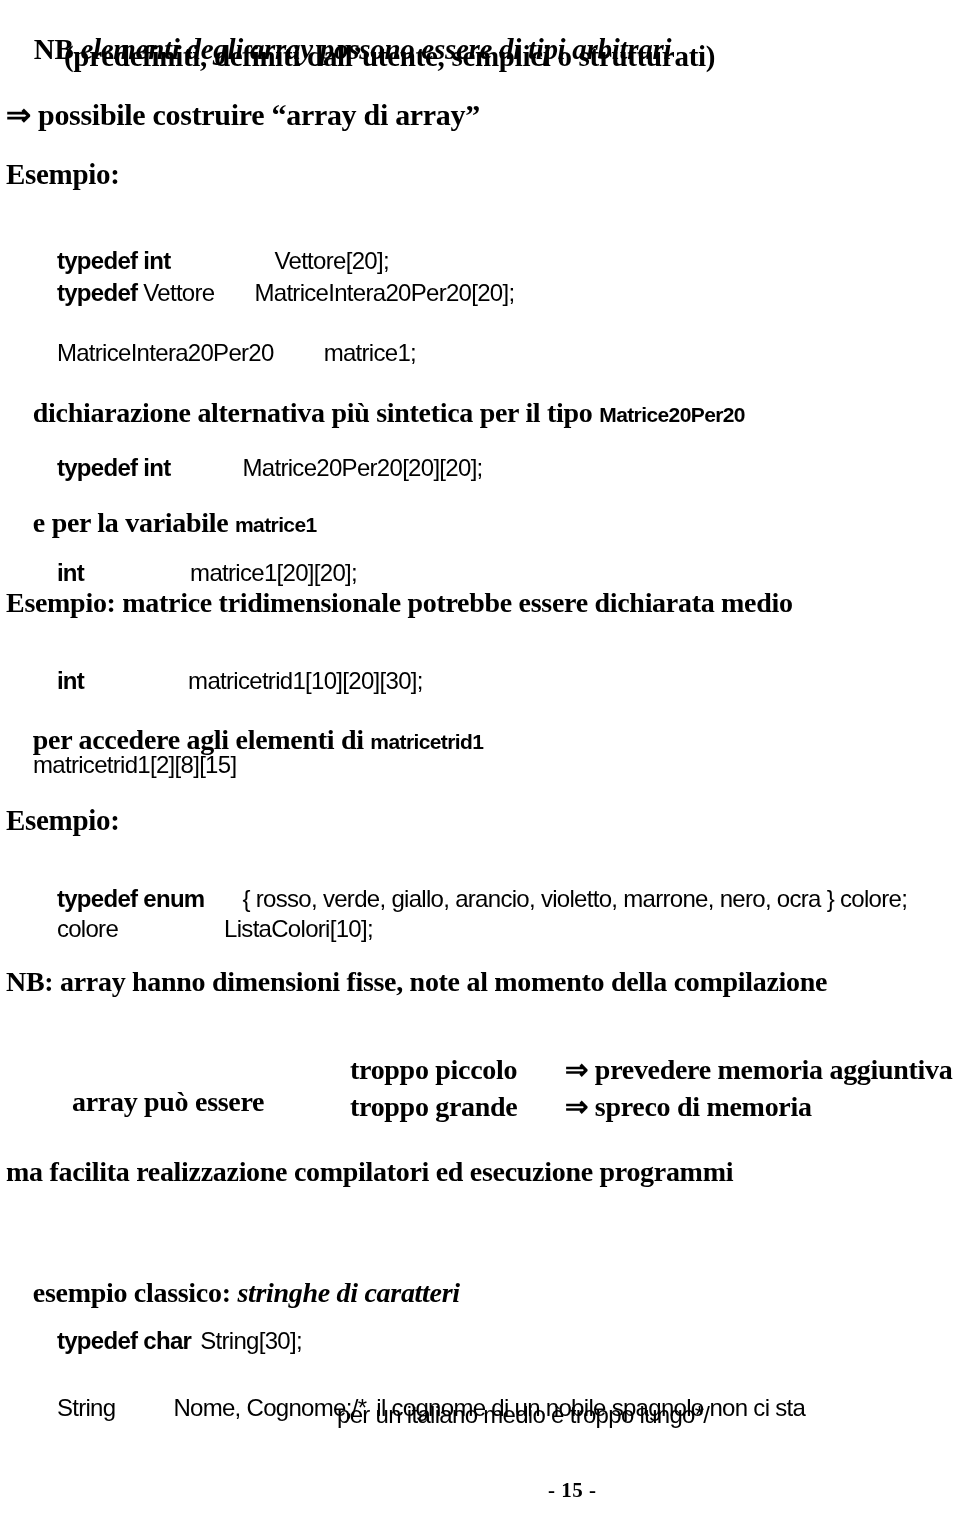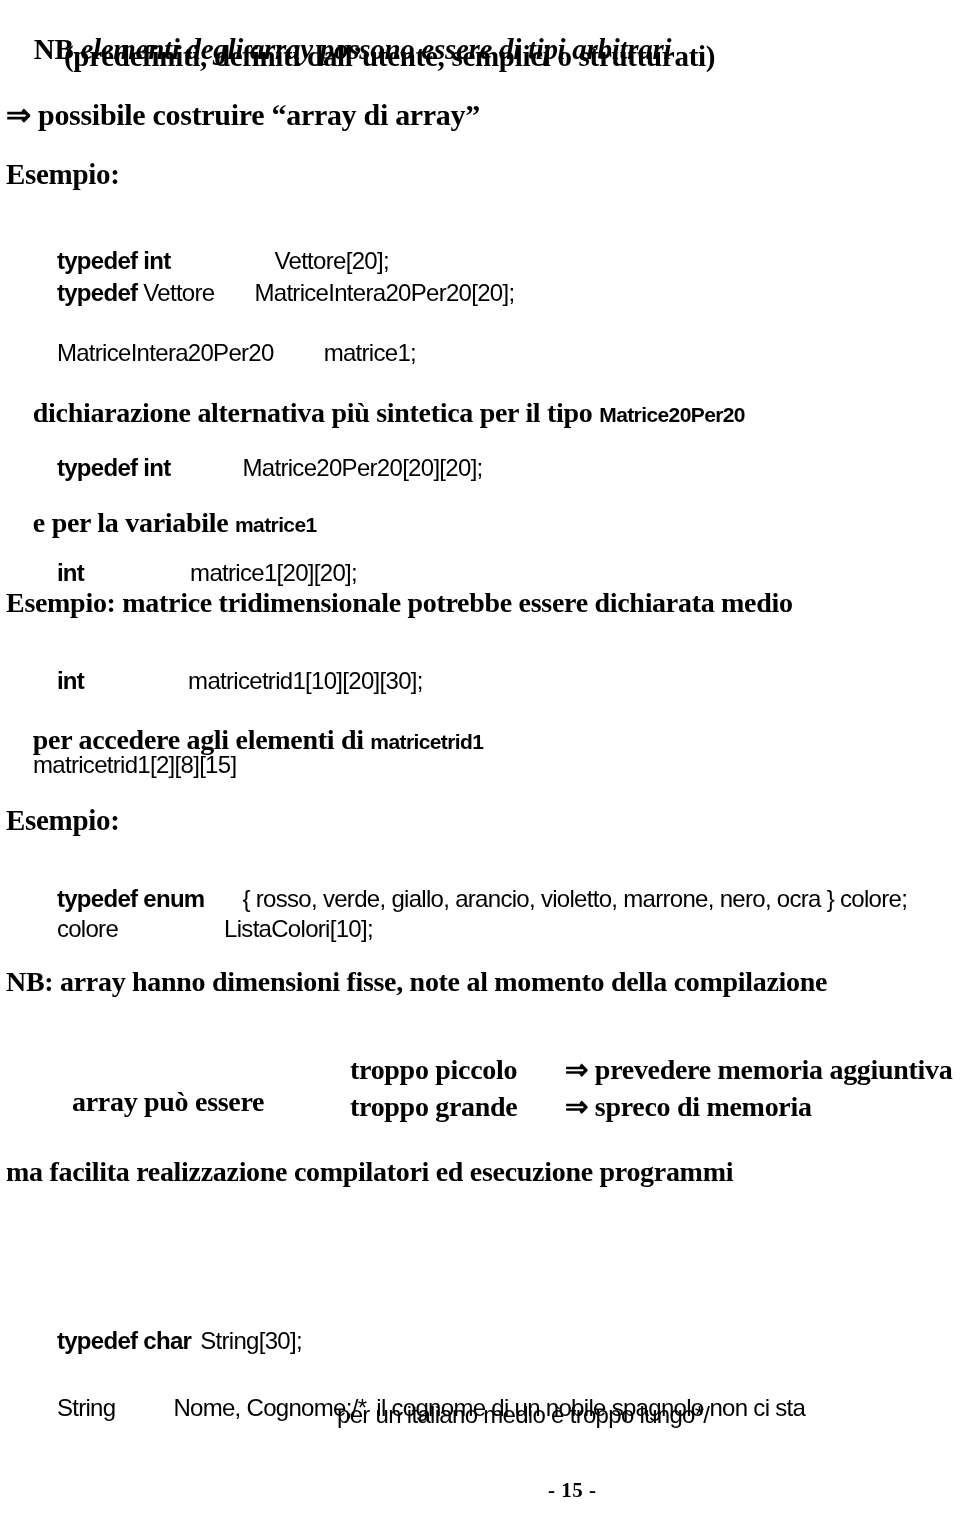--- a/index.html
+++ b/index.html
@@ -138,20 +138,23 @@
   <div class="prose" style="left:350px; top:1056px; font-size:28px;">troppo piccolo</div>
 
   <div class="prose" style="left:565px; top:1056px; font-size:28px;">⇒ prevedere memoria aggiuntiva</div>
 
   <div class="prose" style="left:350px; top:1093px; font-size:28px;">troppo grande</div>
 
   <div class="prose" style="left:6px; top:1158px; font-size:28px;">ma facilita realizzazione compilatori ed esecuzione programmi</div>
 
   <div class="prose" style="left:565px; top:1093px; font-size:28px;">⇒ spreco di memoria</div>
 
+  <div class="prose" style="left:6px; top:1251px; font-size:28px;">
+    <span>esempio classico: </span><span class="it">stringhe di caratteri</span>
+  </div>
 
   <div class="code" style="left:33px; top:1305px;">
     <span class="kw">typedef char</span><span class="col2" style="width:9px;"></span><span>String[30];</span>
   </div>
 
   <div class="code" style="left:33px; top:1372px;">
     <span>String</span><span class="col2" style="width:58px;"></span><span>Nome, Cognome;/*</span><span class="col2" style="width:10px;"></span><span>il cognome di un nobile spagnolo non ci sta</span>
   </div>
 
   <div class="code" style="left:337px; top:1403px;">per un italiano medio è troppo lungo*/</div>

